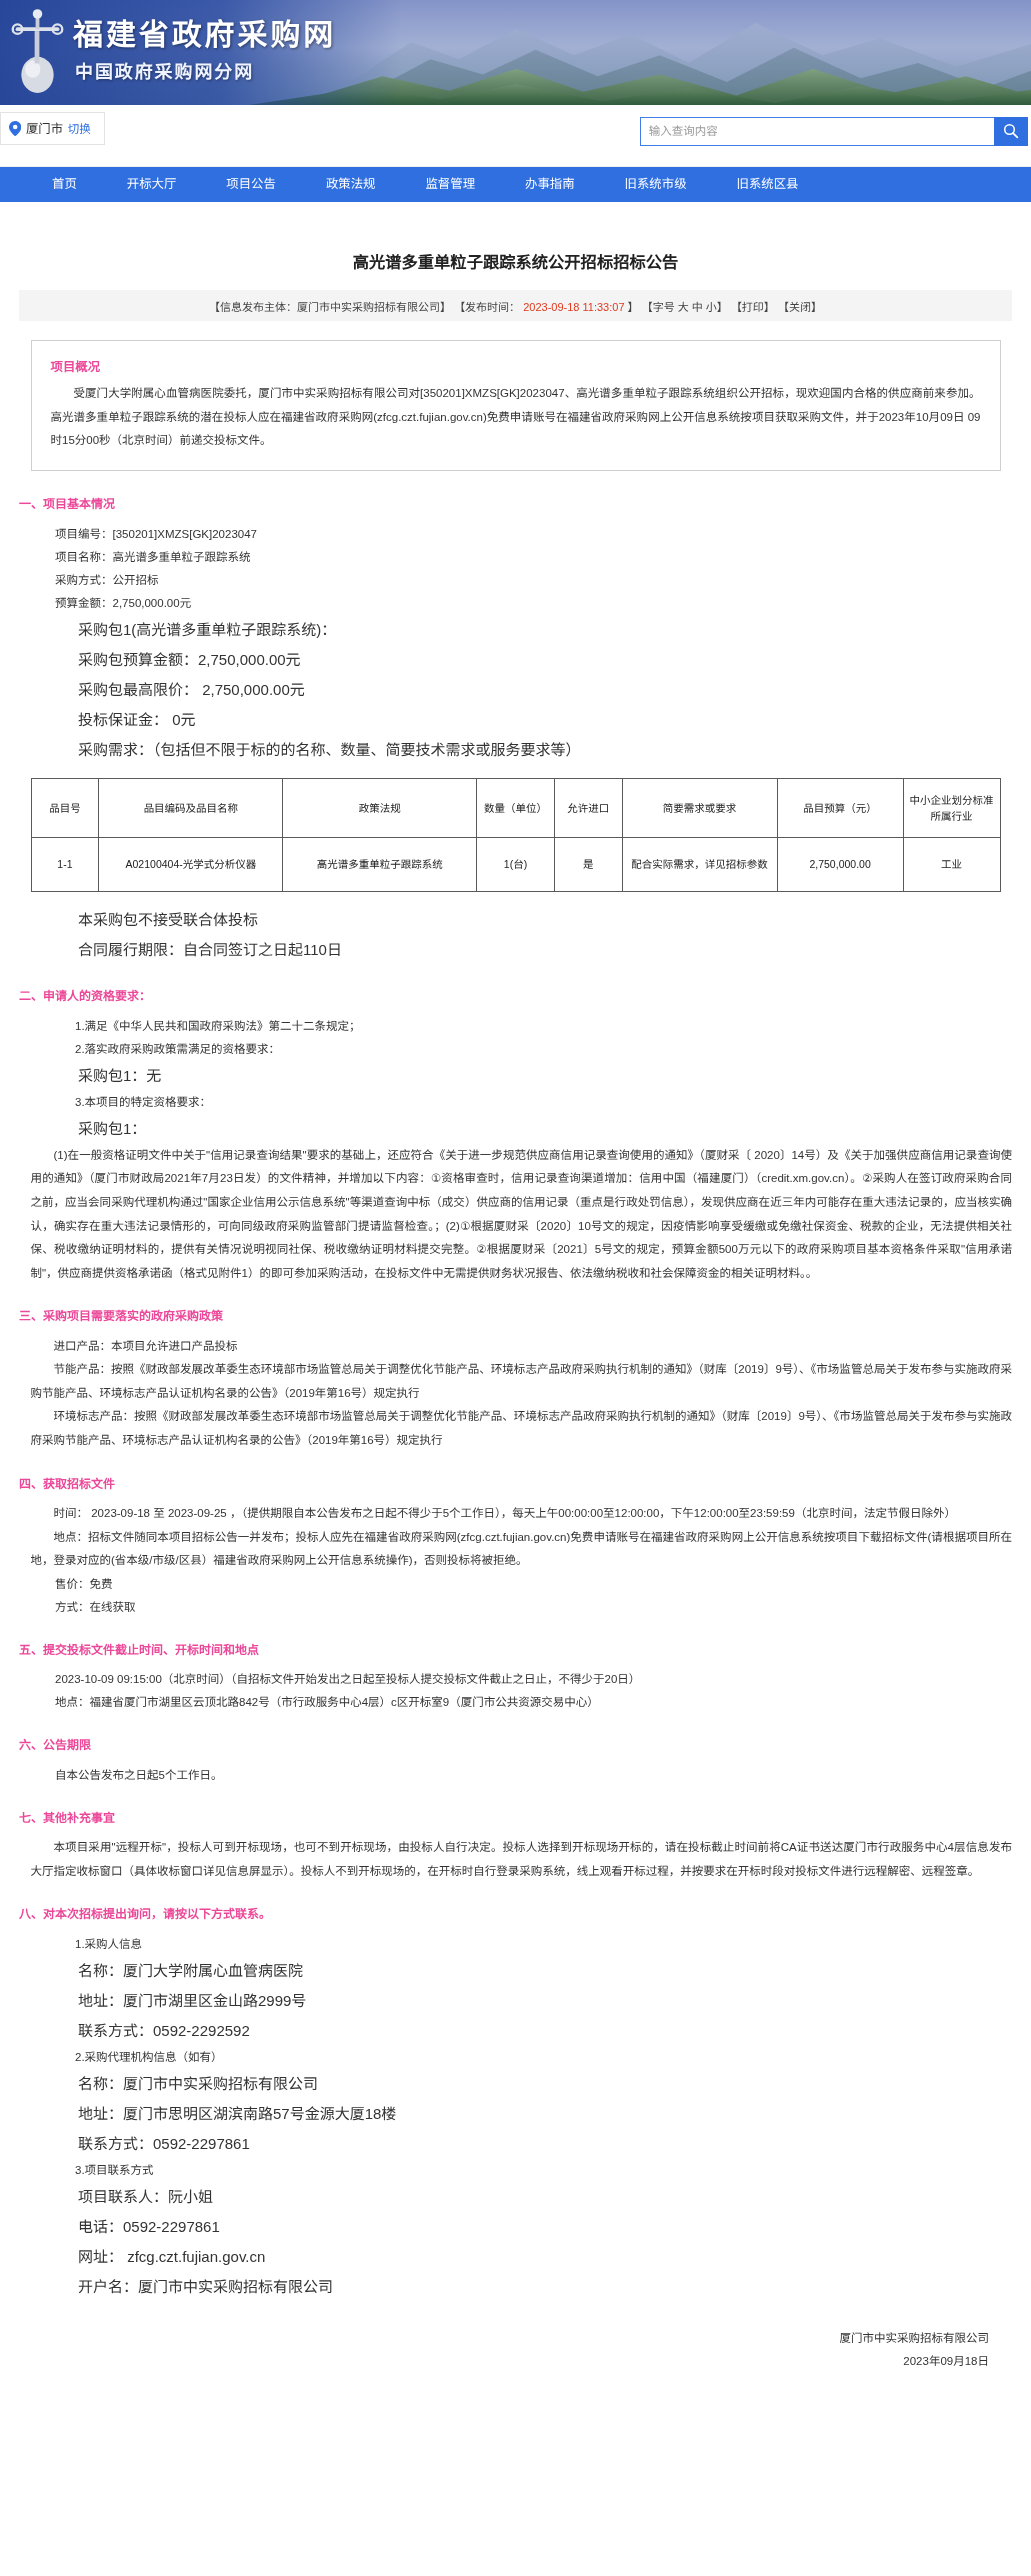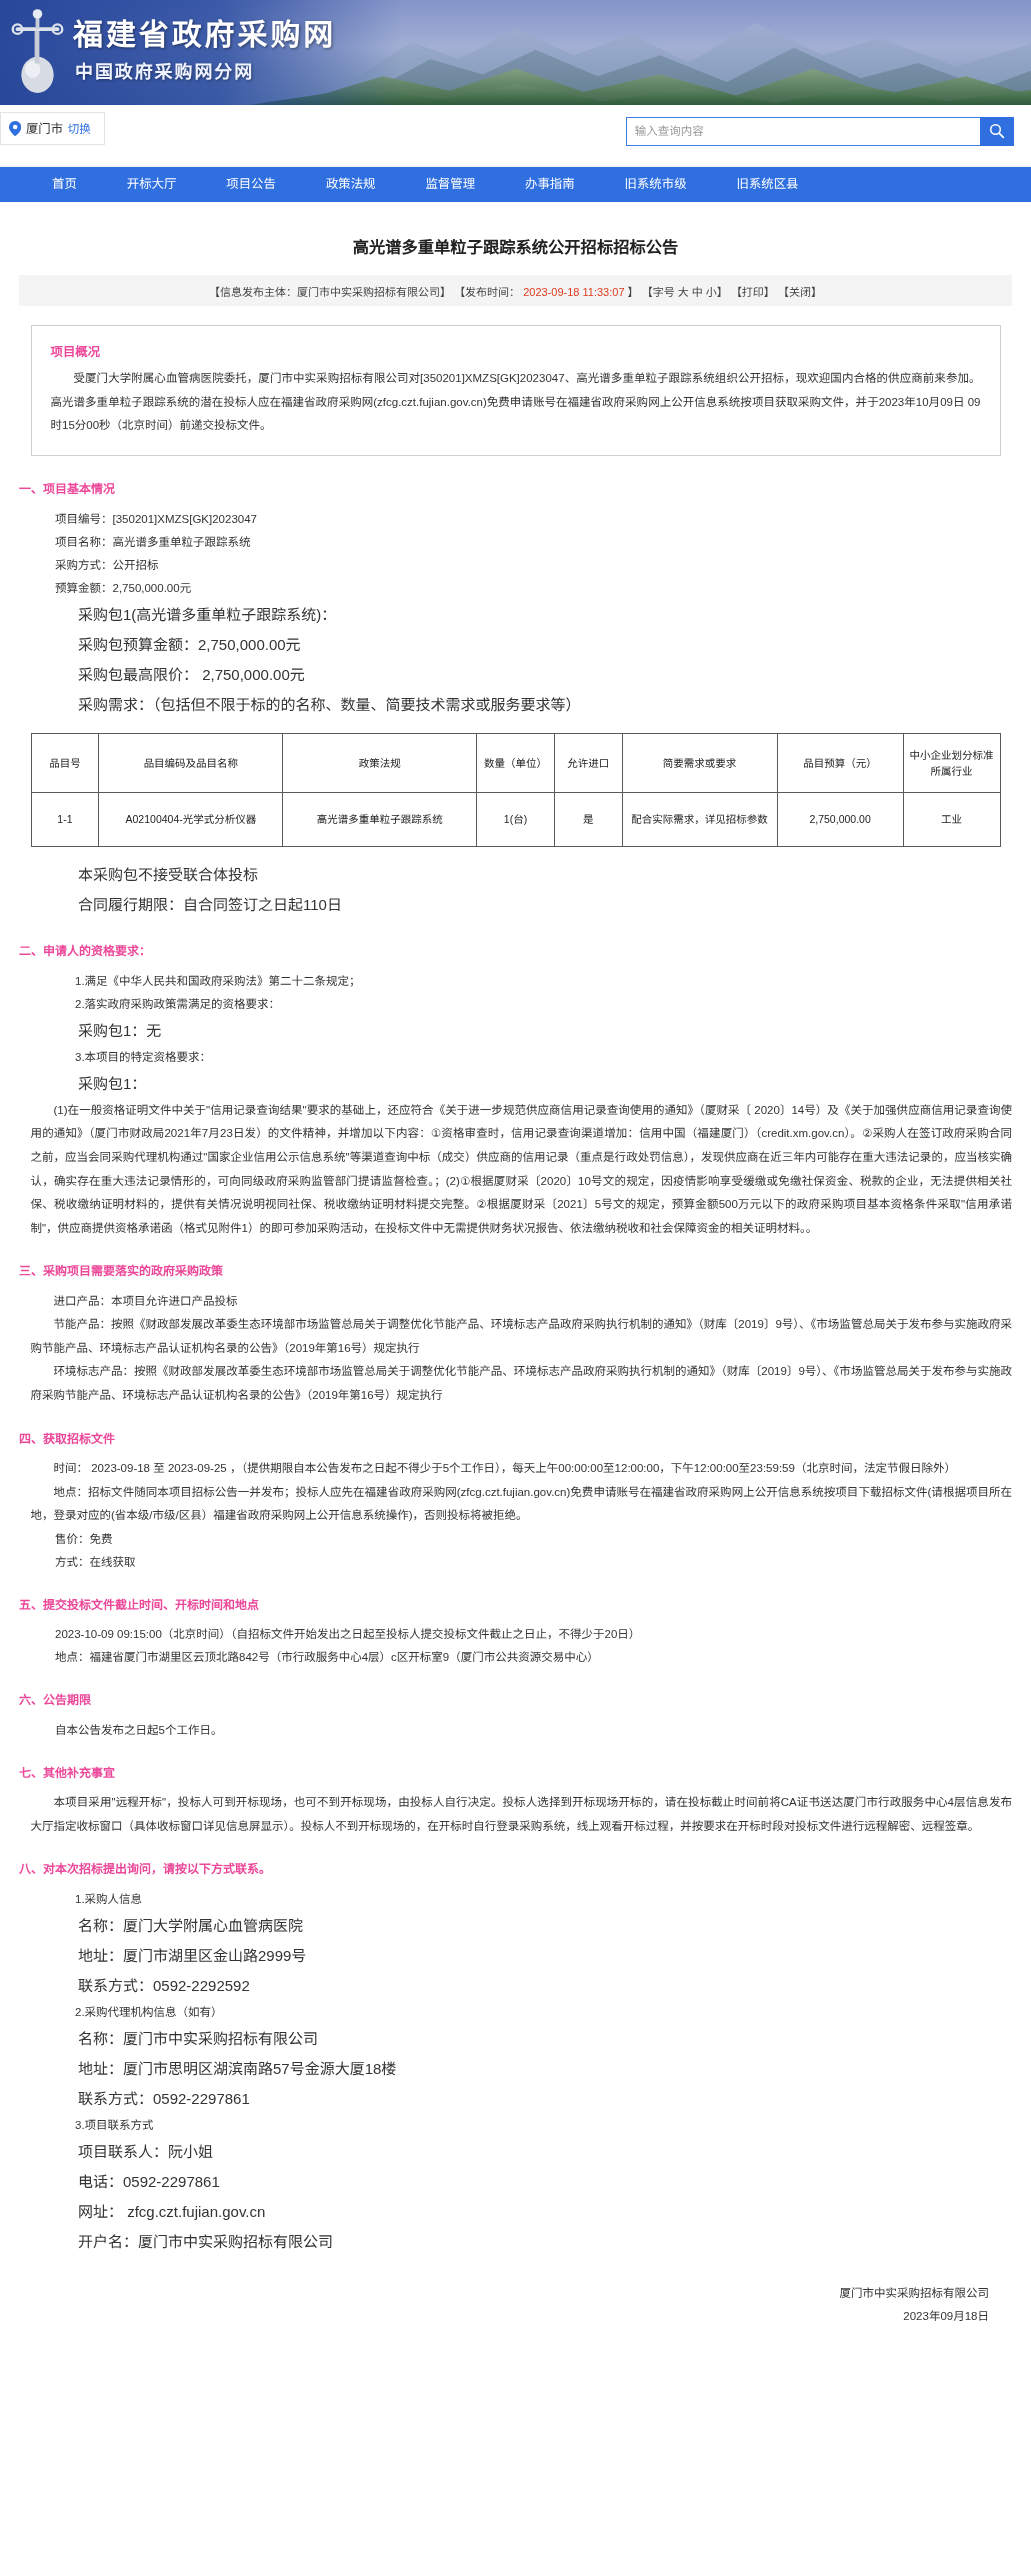--- a/index.html
+++ b/index.html
@@ -74,21 +74,21 @@
     padding: 0 13.4px 0 7.7px;
     border: 1px solid #e3e3e3;
     background: #fff;
   }
   .pin-icon { width: 12.4px; height: 15.3px; display: inline-block; }
   .city-name { font-size: 12.4px; color: #333; }
   .city-switch { font-size: 11.5px; color: #2f6fe0; cursor: pointer; }
 
   .searchwrap {
     position: absolute;
-    right: 17px; top: 11.5px;
+    right: 3px; top: 11.5px;
     display: flex;
     align-items: stretch;
   }
   .search-input {
     width: 354px;
     height: 29px;
     border: 1px solid #3f7de8;
     border-right: none;
     padding: 0 7.7px;
     font-size: 11.5px;
@@ -118,21 +118,21 @@
     font-size: 12.4px;
     padding: 0 25px;
     line-height: 35px;
     cursor: pointer;
     white-space: nowrap;
   }
 
   
   .page {
     width: 1031px;
-    padding: 1px 19px 29px;
+    padding: 16px 19px 29px;
   }
   .doc-title {
     text-align: center;
     font-size: 16.3px;
     font-weight: bold;
     color: #222;
     padding: 31px 0 17px;
     font-family: "DejaVu Sans", sans-serif;
   }
   .infobar {
@@ -335,20 +335,21 @@
   </div>
 
   <h2 class="sec">一、项目基本情况</h2>
   <p class="l1">项目编号：[350201]XMZS[GK]2023047</p>
   <p class="l1">项目名称：高光谱多重单粒子跟踪系统</p>
   <p class="l1">采购方式：公开招标</p>
   <p class="l1">预算金额：2,750,000.00元</p>
   <p class="l2">采购包1(高光谱多重单粒子跟踪系统)：</p>
   <p class="l2">采购包预算金额：2,750,000.00元</p>
   <p class="l2">采购包最高限价： 2,750,000.00元</p>
+  <p class="l2">投标保证金： 0元</p>
   <p class="l2">采购需求：（包括但不限于标的的名称、数量、简要技术需求或服务要求等）</p>
 
   <table class="req">
     <colgroup>
       <col style="width:7%">
         <col style="width:19%">
         <col style="width:20%">
       <col style="width:8%">
         <col style="width:7%">
         <col style="width:16%">

